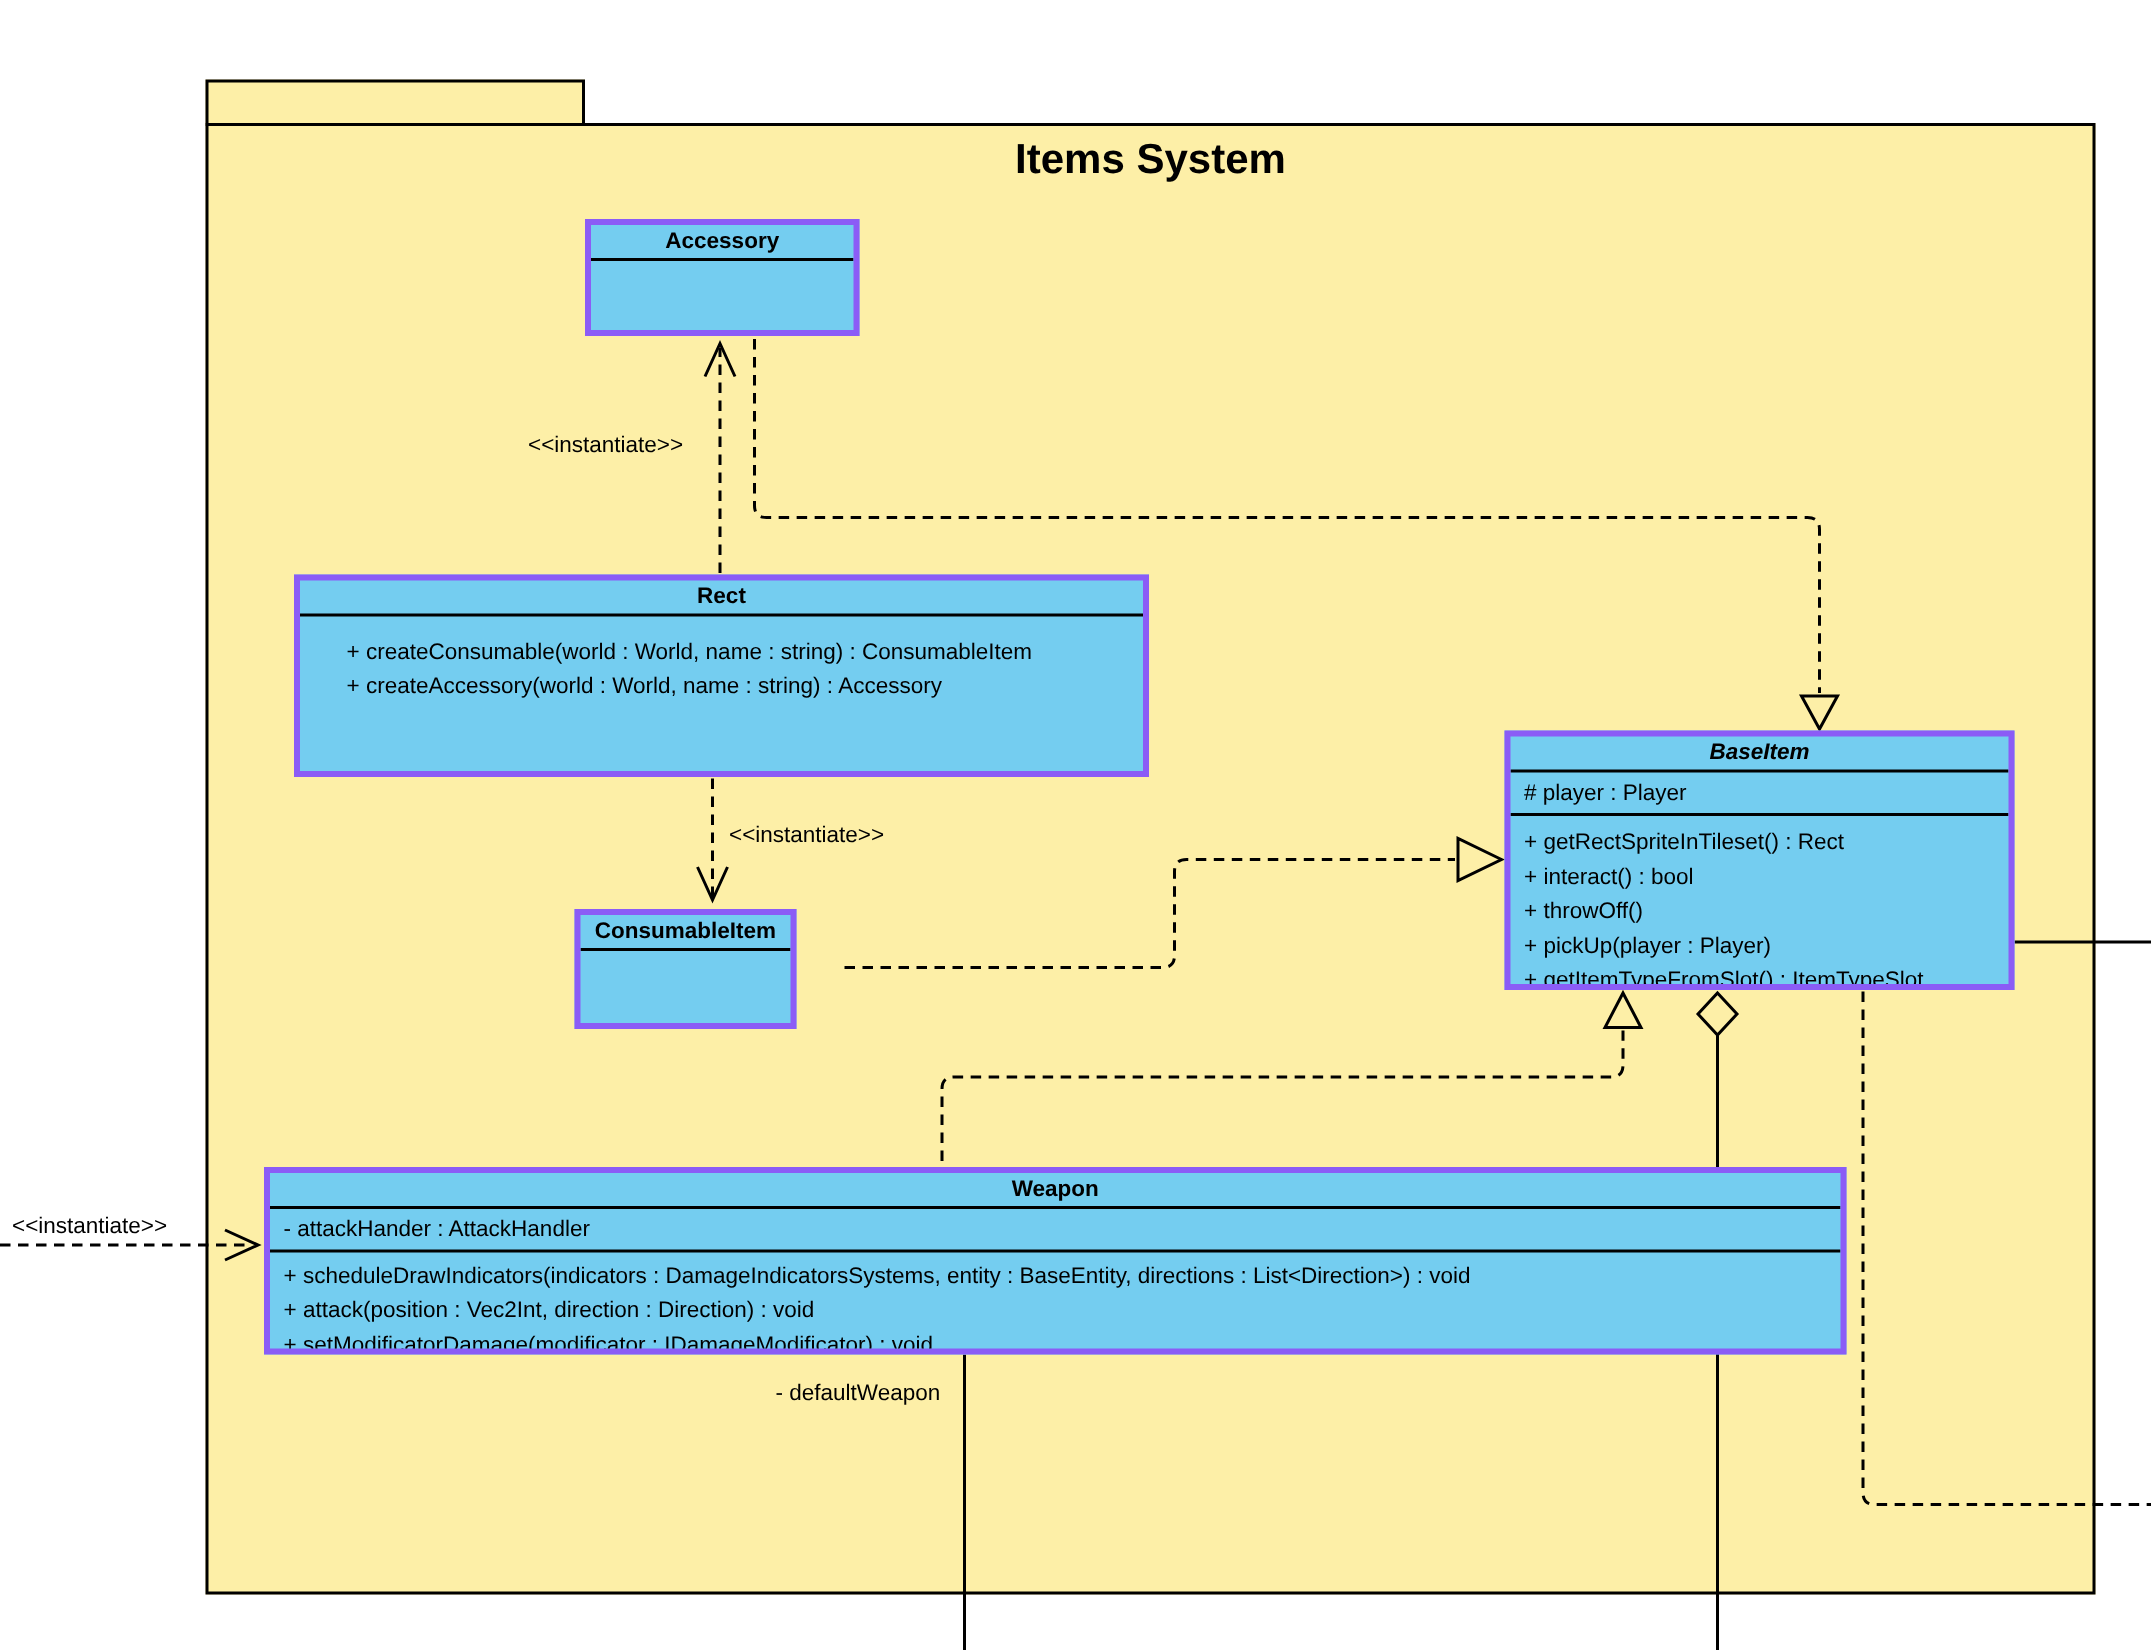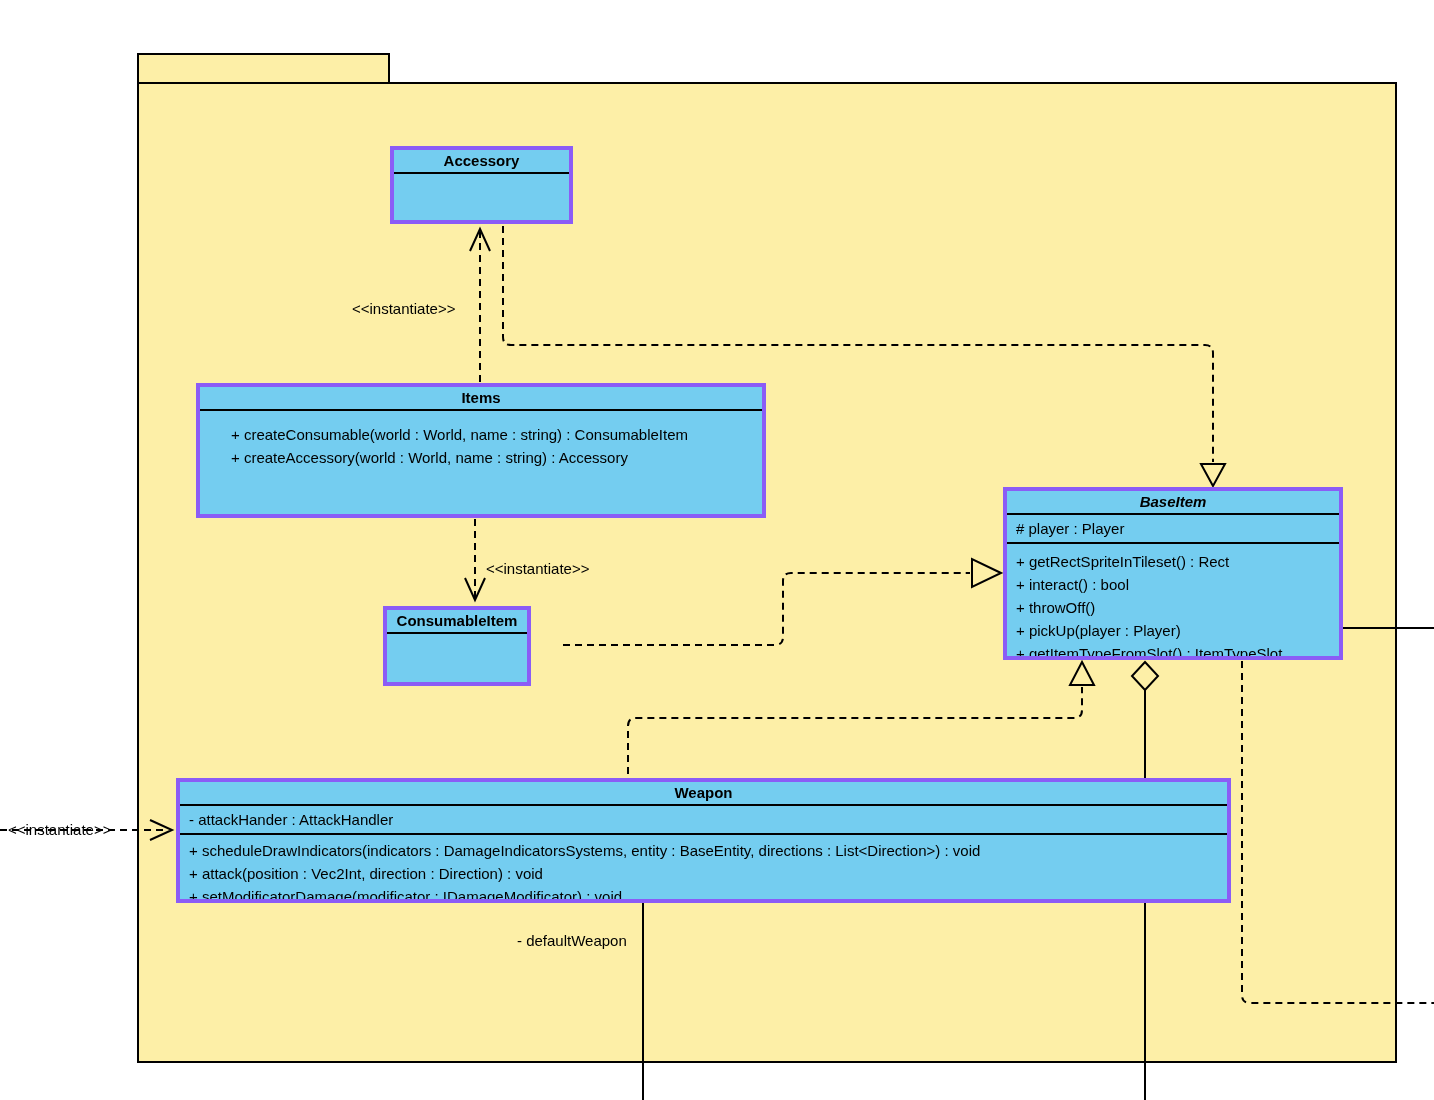--- a/index.html
+++ b/index.html
@@ -73,30 +73,30 @@
   .uml-line {
     font-size: 15px;
     line-height: 23px;
     white-space: nowrap;
   }
   .edge-label {
     position: absolute;
     font-size: 15px;
     white-space: nowrap;
     z-index: 4;
-    margin-top: 12px;
   }
 </style>
 </head>
 <body>
 
 <div class="canvas">
 
   <div class="pkg-tab"></div>
   <div class="pkg-body"></div>
+  <div class="pkg-title">Items System</div>
 
   <svg class="overlay" width="1434" height="1100" viewBox="0 0 1434 1100">
 
     <path d="M 480 382 L 480 232" stroke="#000" stroke-width="2" fill="none" stroke-dasharray="7 5"></path>
     <path d="M 470 251 L 480 229 L 490 251" stroke="#000" stroke-width="2" fill="none"></path>
 
     <path d="M 503 226 L 503 337 Q 503 345 511 345 L 1205 345 Q 1213 345 1213 353 L 1213 462" stroke="#000" stroke-width="2" fill="none" stroke-dasharray="7 5"></path>
     <polygon points="1213,486 1201,464 1225,464" fill="#FDEFA7" stroke="#000" stroke-width="2"></polygon>
 
     <path d="M 475 519 L 475 598" stroke="#000" stroke-width="2" fill="none" stroke-dasharray="7 5"></path>
@@ -120,21 +120,21 @@
 
     <path d="M 643 903 L 643 1100" stroke="#000" stroke-width="2" fill="none"></path>
   </svg>
 
   <div class="uml-class" style="left:390px; top:146px; width:183px; height:78px;">
     <div class="uml-title">Accessory</div>
     <div class="uml-body"></div>
   </div>
 
   <div class="uml-class" style="left:196px; top:383px; width:570px; height:135px;">
-    <div class="uml-title">Items</div>
+    <div class="uml-title">Rect</div>
     <div class="uml-methods" style="padding-top:12px;padding-left:31px;">
       <div class="uml-line">+ createConsumable(world : World, name : string) : ConsumableItem</div>
       <div class="uml-line">+ createAccessory(world : World, name : string) : Accessory</div>
     </div>
   </div>
 
   <div class="uml-class" style="left:1003px; top:487px; width:340px; height:173px;">
     <div class="uml-title abstract">BaseItem</div>
     <div class="uml-attrs">
       <div class="uml-line"># player : Player</div>

